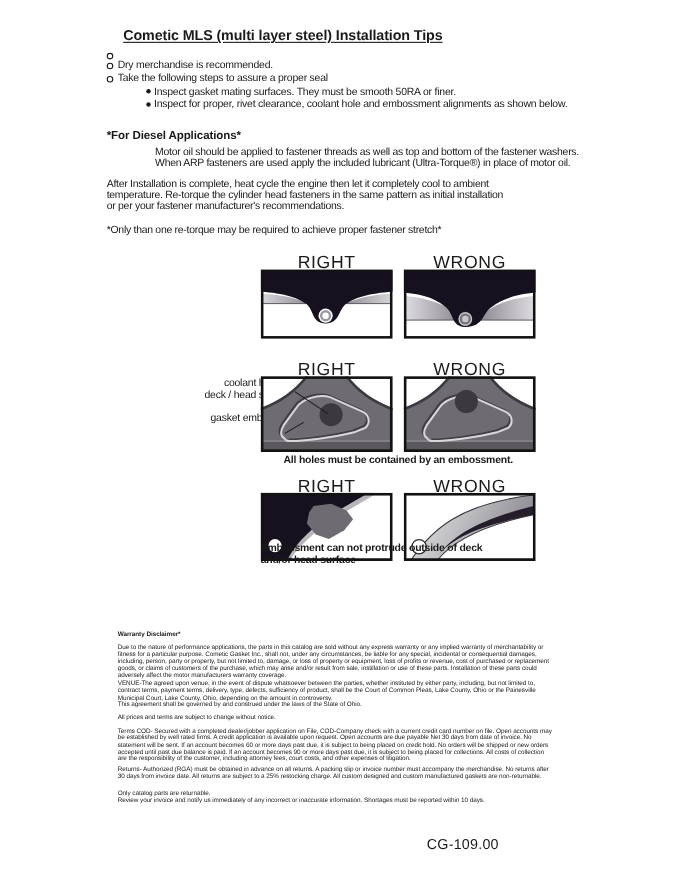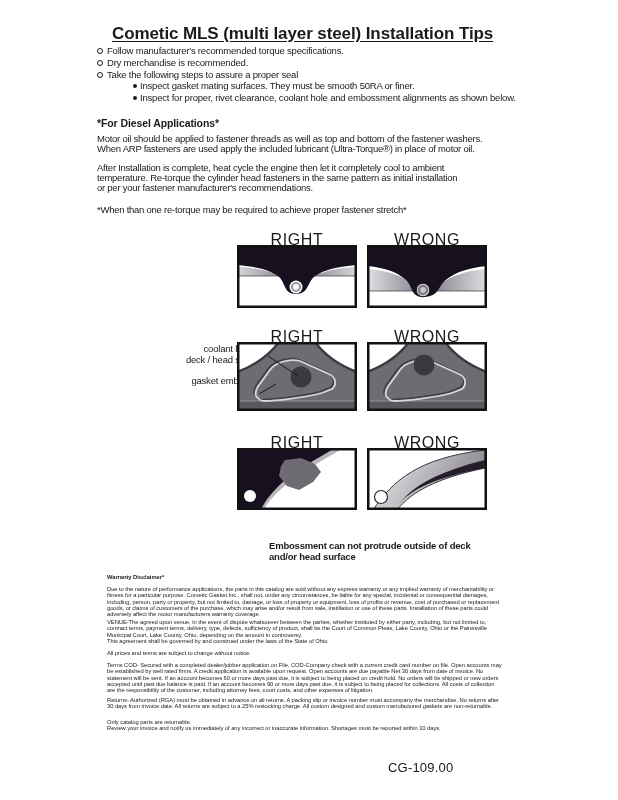--- a/index.html
+++ b/index.html
@@ -4,44 +4,44 @@
 <style>
   html,body{margin:0;padding:0;}
   #page{
     position:relative;width:618px;height:800px;background:#ffffff;overflow:hidden;
     font-family:"Liberation Sans","DejaVu Sans",sans-serif;color:#1a1a1a;
   }
   .abs{position:absolute;}
   .ml{white-space:pre-line;}
   
   .title{
-    left:112px;top:24px;font-size:17px;font-weight:bold;letter-spacing:-0.1px;
+    left:112px;top:24px;font-size:13px;font-weight:bold;letter-spacing:-0.1px;
     text-decoration:underline;text-underline-offset:2px;
   }
   
   .bullets{left:97px;top:45px;font-size:9.5px;letter-spacing:-0.2px;line-height:11.8px;}
   .brow{display:flex;align-items:flex-start;}
   .bmark{flex:0 0 auto;width:4px;height:4px;border:1px solid #1a1a1a;border-radius:50%;margin:3px 4px 0 0;}
   .sub{margin-left:36px;}
   .smark{flex:0 0 auto;width:4px;height:4px;background:#1a1a1a;border-radius:50%;margin:3.5px 3px 0 0;}
   
   .diesel-h{left:97px;top:117px;font-size:10.5px;font-weight:bold;letter-spacing:-0.1px;}
   .para{left:97px;font-size:9.5px;letter-spacing:-0.25px;line-height:10.2px;}
-  .p1{top:134px;}
+  .p1{top:134px;margin-left:44px;}
   .p2{top:163px;}
   .p3{top:205px;}
   
   .colhead{width:120px;text-align:center;font-size:16px;letter-spacing:0.6px;}
   .r1h{top:231px;} .r2h{top:328px;} .r3h{top:434px;}
   .c1{left:237px;} .c2{left:367px;}
   .dbox{display:block;}
   .cap{font-weight:bold;font-size:9.5px;letter-spacing:-0.2px;line-height:10.5px;}
   .cap1{left:237px;top:312px;}
   .cap2{left:237px;top:414px;width:250px;text-align:center;}
-  .cap3{left:237px;top:541px;margin-left:32px;}
+  .cap3{left:237px;top:494px;}
   .sidelab{font-size:9.5px;letter-spacing:-0.2px;line-height:10.8px;text-align:right;}
   .lab1{left:97px;top:344px;width:168px;}
   .lab2{left:97px;top:376px;width:176px;}
   
   .legal{left:107px;top:574px;width:414px;font-size:5.8px;line-height:6.2px;letter-spacing:-0.05px;color:#222;}
   .legal .lh{font-weight:bold;margin:0 0 6px 0;}
   .legal p{margin:0 0 6px 0;}
   .legal p.m2{margin-bottom:2px;}
   .legal p.m4{margin-bottom:4px;}
   .legal p.m9{margin-bottom:9px;}
@@ -52,21 +52,20 @@
 </head>
 <body>
 
 <div id="page">
 
   <div class="abs title">Cometic MLS (multi layer steel) Installation Tips</div>
 
   <div class="abs bullets">
     <div class="brow">
       <span class="bmark"></span>
-      <span>Follow manufacturer's recommended torque specifications.</span>
     </div>
     <div class="brow">
       <span class="bmark"></span>
       <span>Dry merchandise is recommended.</span>
     </div>
     <div class="brow">
       <span class="bmark"></span>
       <span>Take the following steps to assure a proper seal</span>
     </div>
     <div class="brow sub">
@@ -78,21 +77,21 @@
       <span>Inspect for proper, rivet clearance, coolant hole and embossment alignments as shown below.</span>
     </div>
   </div>
 
   <div class="abs diesel-h">*For Diesel Applications*</div>
   <div class="abs para p1 ml">Motor oil should be applied to fastener threads as well as top and bottom of the fastener washers.
 When ARP fasteners are used apply the included lubricant (Ultra-Torque®) in place of motor oil.</div>
   <div class="abs para p2 ml">After Installation is complete, heat cycle the engine then let it completely cool to ambient
 temperature. Re-torque the cylinder head fasteners in the same pattern as initial installation
 or per your fastener manufacturer's recommendations.</div>
-  <div class="abs para p3">*When than one re-torque may be required to achieve proper fastener stretch*</div>
+  <div class="abs para p3">*Only than one re-torque may be required to achieve proper fastener stretch*</div>
 
   <div class="abs colhead r1h c1">RIGHT</div>
   <div class="abs colhead r1h c2">WRONG</div>
 
   <svg class="abs dbox" style="left:237px;top:245px" width="120" height="63" viewBox="0 0 120 63">
     <defs>
       <linearGradient id="gA" x1="0" y1="0" x2="1" y2="0">
         <stop offset="0" stop-color="#d6d4d8"></stop>
           <stop offset="1" stop-color="#8f8c93"></stop>
       </linearGradient>
@@ -166,20 +165,21 @@
     <path d="M21,56 C17.5,54 18,49.5 21,44.5 L33,28 C38,21 52,16 63,19 L92,32 C99,35 100,43 95,47 L85,51 C66,56 38,59 27,59 C23,59 22.5,58 21,56 Z" fill="none" stroke="#d8d6da" stroke-width="1.8"></path>
     <circle cx="57" cy="23" r="10.5" fill="#3b383f"></circle>
     <rect x="1.25" y="1.25" width="117.5" height="66.5" fill="none" stroke="#121212" stroke-width="2.5"></rect>
   </svg>
 
   <svg class="abs" style="left:97px;top:330px;pointer-events:none" width="440" height="100" viewBox="0 0 440 100">
     <line x1="171" y1="26" x2="201" y2="46" stroke="#1a1a1a" stroke-width="1"></line>
     <line x1="179" y1="54" x2="162" y2="64" stroke="#1a1a1a" stroke-width="1"></line>
   </svg>
 
+  <div class="abs cap cap2">All holes must be contained by an embossment.</div>
 
   <div class="abs colhead r3h c1">RIGHT</div>
   <div class="abs colhead r3h c2">WRONG</div>
 
   <svg class="abs dbox" style="left:237px;top:448px" width="120" height="62" viewBox="0 0 120 62">
     <rect x="0" y="0" width="120" height="62" fill="#ffffff"></rect>
     <path d="M96,0 H106 C86,13 66,22 52,34 C40,45 31,52 27,62 L17,62 C23,47 35,37 47,27 C61,15 80,7 96,0 Z" fill="#b8b6ba"></path>
     <path d="M0,0 H98 C80,11 62,20 48,32 C36,43 28,52 24,62 H0 Z" fill="#17101e"></path>
     <path d="M48,12 L64,10 78,16 84,24 76,34 62,42 50,38 42,28 44,18 Z" fill="#6f6b72"></path>
     <circle cx="13" cy="48" r="6" fill="#ffffff"></circle>

